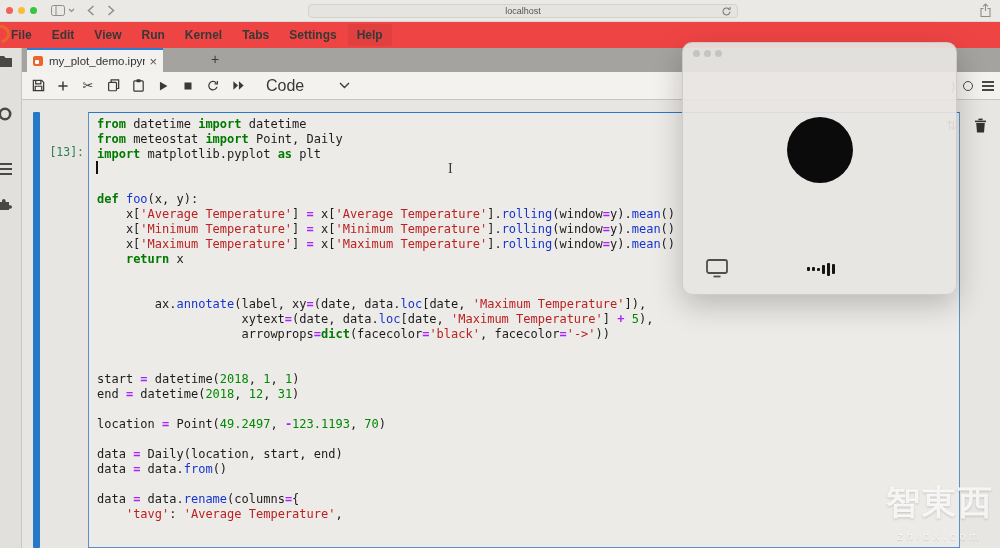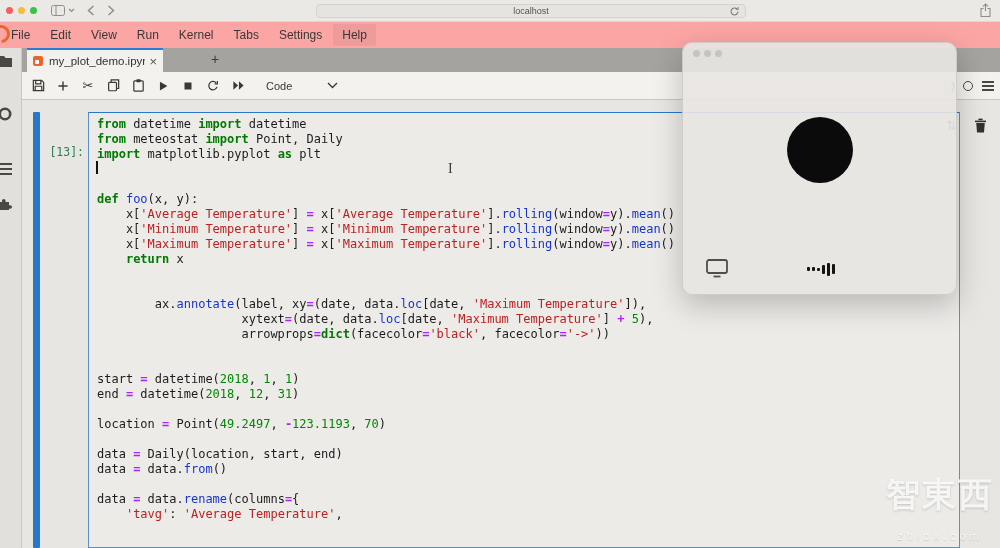--- a/index.html
+++ b/index.html
@@ -9,29 +9,29 @@
 
   
   .browser-bar { position:absolute; left:0; top:0; width:1000px; height:22px;
     background:#ebe9e6; border-bottom:1px solid #dad8d5; display:flex; align-items:center; }
   .tl { width:7px; height:7px; border-radius:50%; margin-left:5px; }
   .tl.red{ background:#f4605b; margin-left:6px;} .tl.yellow{ background:#f8bd36;} .tl.green{ background:#38c441;}
   .chrome-ic { color:#8f8d8a; font-size:11px; line-height:11px; display:inline-flex; align-items:center; }
   .sb-toggle { margin-left:14px; }
   .chev-dn-sm { margin-left:3px; }
   .nav-chev { margin-left:12px; font-size:12px; color:#8f8d8a; }
-  .addr { position:absolute; left:316px; top:4px; width:430px; height:14px; background:#e6e4e1;
+  .addr { position:absolute; left:308px; top:4px; width:430px; height:14px; background:#e6e4e1;
     border:1px solid #d4d2cf; border-radius:4px; display:flex; align-items:center; justify-content:center; }
   .addr .url { font-size:9px; color:#55534f; }
   .addr .reload { position:absolute; right:5px; top:1px; }
   .share { position:absolute; right:8px; top:3px; }
 
   
-  .menu-bar { position:absolute; left:0; top:22px; width:1000px; height:26px; background:#fca5a5;
-    display:flex; align-items:center; }
+  .menu-bar { position:absolute; left:0; top:22px; width:1000px; height:26px; background:#ef4444;
+    display:flex; align-items:center;font-weight:bold; }
   .jp-logo { position:absolute; left:-8px; top:3px; width:18px; height:18px; border-radius:50%;
     border:3px solid #e8682c; border-bottom-color:transparent; transform:rotate(40deg); }
   .menu-item { font-size:12px; color:#3a3836; padding:4px 9px; margin-left:2px; border-radius:2px; }
   .menu-item:first-of-type { margin-left:20px; }
   .menu-item.active { background:rgba(0,0,0,0.06); }
 
   
   .activity-bar { position:absolute; left:0; top:48px; width:22px; height:500px; background:#e2e0dd;
     border-right:1px solid #c9c7c4; overflow:hidden; }
   .act-ic { position:absolute; left:-3px; color:#454341; }
@@ -47,21 +47,21 @@
   .new-tab { position:absolute; left:182px; top:2px; font-size:14px; color:#3d3b39; padding:1px 7px; }
 
   
   .nb-toolbar { position:absolute; left:22px; top:72px; width:978px; height:28px; background:#f4f2ef;
     border-bottom:1px solid #c8c6c3; display:flex; align-items:center; }
   .tb-ic { display:inline-flex; align-items:center; justify-content:center; width:16px; height:16px;
     color:#3b3936; margin-left:9px; }
   .tb-ic:first-child { margin-left:8px; }
   .tb-ic svg { display:block; }
   .cut-glyph { font-size:13px; font-family:"DejaVu Sans", sans-serif; }
-  .cell-type { font-size:11px; color:#3a3836; margin-left:20px; }
+  .cell-type { font-size:16px; color:#3a3836; margin-left:20px; }
   .dd-chev { margin-left:32px; }
   .kernel-right { position:absolute; right:6px; top:0; height:28px; display:flex; align-items:center; }
   .kernel-frag { font-size:12px; color:#3a3836; }
   .kernel-circle { width:10px; height:10px; border:1.5px solid #4a4846; border-radius:50%; margin-left:8px; }
   .ham { width:12px; margin-left:9px; display:flex; flex-direction:column; gap:2px; }
   .ham i { display:block; height:2px; background:#4a4846; }
 
   
   .collapser { position:absolute; left:33px; top:112px; width:7px; height:436px; background:#2878c8; border-radius:1px; }
   .prompt { position:absolute; left:40px; top:117px; width:44px; text-align:right;
@@ -93,21 +93,21 @@
   .ov-circle { position:absolute; left:104px; top:74px; width:66px; height:66px; border-radius:50%; background:#0b0b0b; }
   .ov-monitor { position:absolute; left:23px; top:216px; color:#504e4a; }
   .ov-audio { position:absolute; left:124px; top:218px; width:30px; height:16px;
     display:flex; align-items:center; gap:2.5px; }
   .ov-audio i { display:block; width:2.5px; background:#161514; border-radius:1px; }
 
   
   .watermark { position:absolute; right:6px; bottom:6px; z-index:30; text-align:center; pointer-events:none; }
   .wm-title { font-size:34px; font-weight:bold; color:rgba(255,255,255,0.82);
     text-shadow:0 1px 2px rgba(120,118,115,0.35); letter-spacing:2px; }
-  .wm-sub { font-size:11px; color:rgba(255,255,255,0.75); letter-spacing:4px; margin-top:12px;
+  .wm-sub { font-size:11px; color:rgba(255,255,255,0.75); letter-spacing:4px; margin-top:4px;
     text-shadow:0 1px 1px rgba(120,118,115,0.3); }
 </style>
 </head>
 <body>
 
 <div class="screen">
 
   <div class="browser-bar">
     <span class="tl red"></span>
     <span class="tl yellow"></span>

